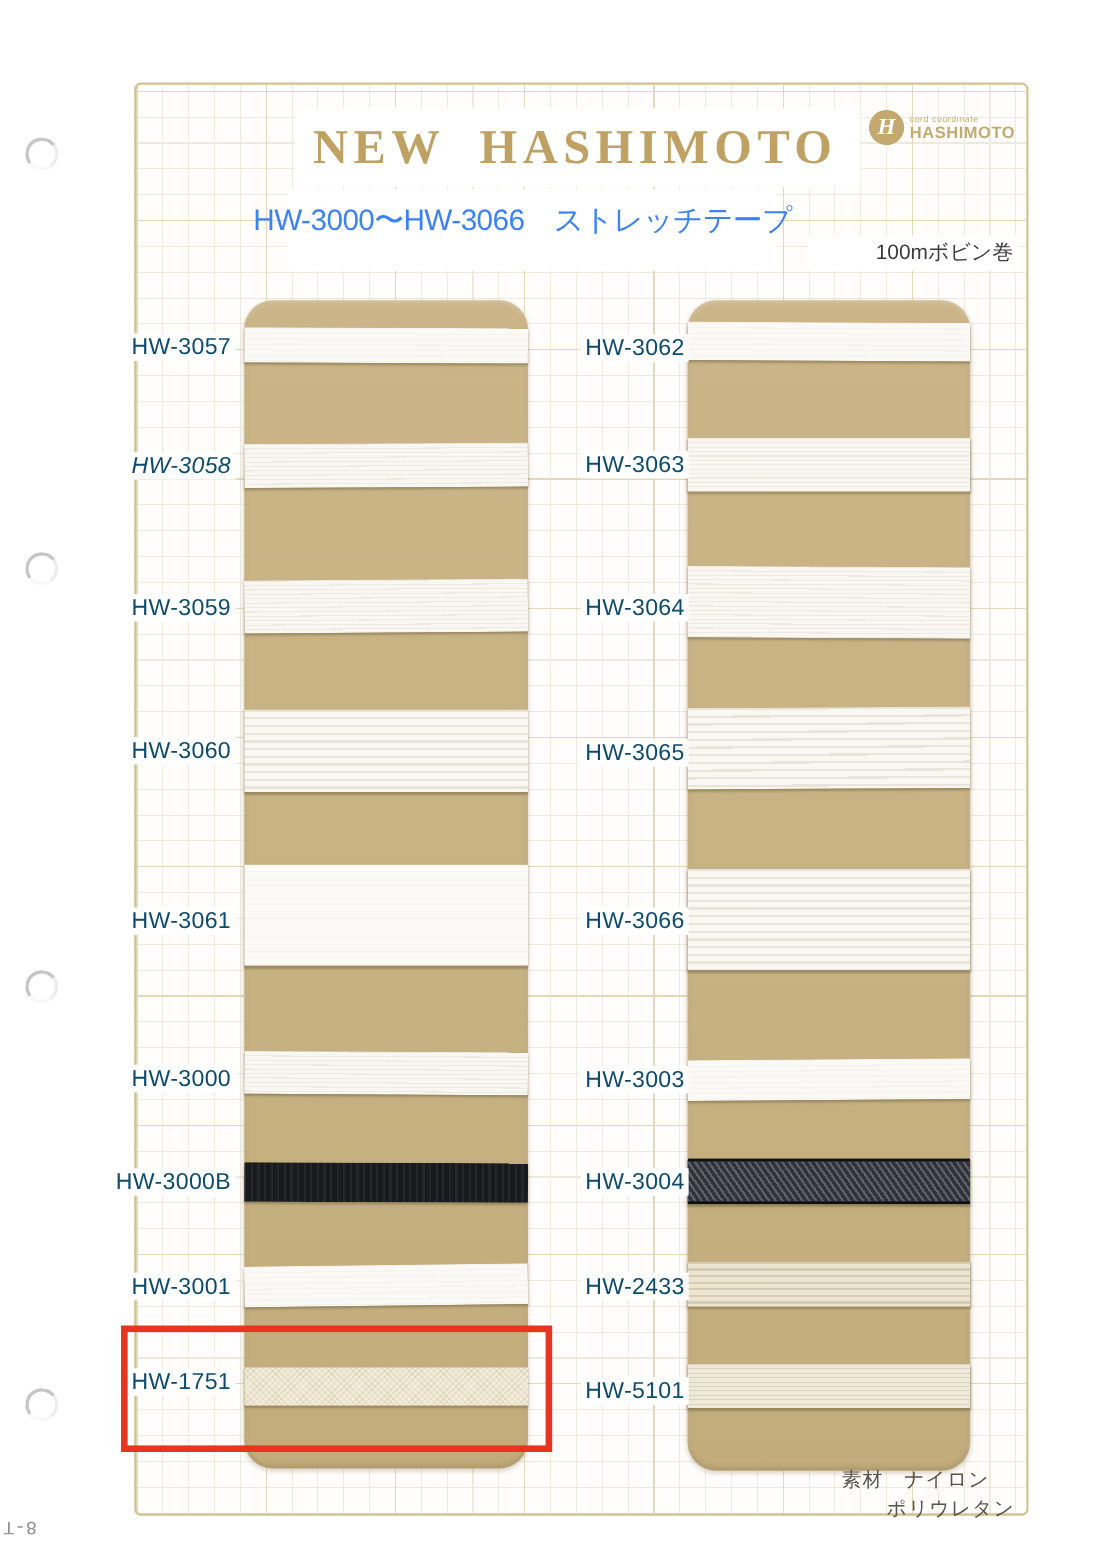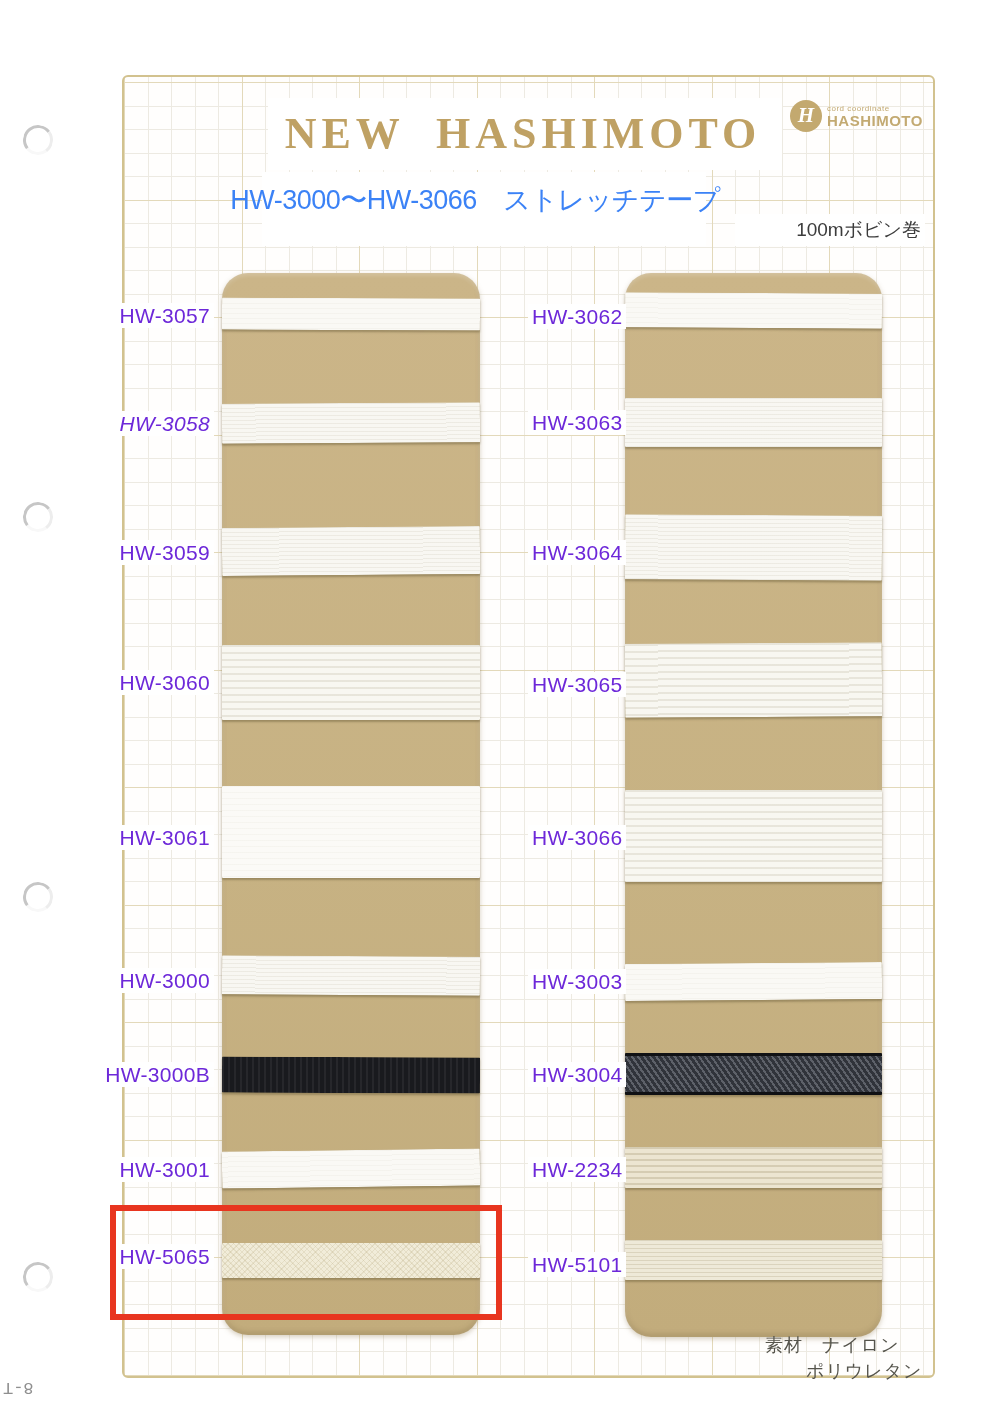--- a/index.html
+++ b/index.html
@@ -91,21 +91,21 @@
   .t-cream-cross { background-color:#f1ecd9;
     background-image:repeating-linear-gradient(45deg, rgba(178,163,118,0.20) 0 1px, rgba(0,0,0,0) 1px 4px),
                      repeating-linear-gradient(135deg, rgba(178,163,118,0.20) 0 1px, rgba(0,0,0,0) 1px 4px); }
   .t-cream-rib { background-color:#ece5d1;
     background-image:repeating-linear-gradient(180deg, rgba(148,133,93,0.26) 0 2px, rgba(0,0,0,0) 2px 6px); }
   .t-cream-rib2 { background-color:#eee9d8;
     background-image:repeating-linear-gradient(180deg, rgba(148,133,93,0.22) 0 1px, rgba(0,0,0,0) 1px 4px); }
   
   .code-label {
     position:absolute; height:30px; line-height:30px;
-    font-size:21px; color:#6d28d9; letter-spacing:0.3px;
+    font-size:21px; color:#0c4a6e; letter-spacing:0.3px;
   }
   .code-label span { background:#ffffff; padding:1px 4px; }
   .col-left  { left:86px;  width:128px; text-align:right; }
   .col-right { left:528px; width:140px; text-align:left; }
   
   .highlight-box {
     position:absolute; left:110px; top:1205px; width:392px; height:115px;
     border:6px solid #e8351f; background:transparent;
   }
   
@@ -170,30 +170,30 @@
   </div>
 
   <div class="code-label col-left" style="top:301px;"><span>HW-3057</span></div>
   <div class="code-label col-left" style="top:409px;font-style:italic;"><span>HW-3058</span></div>
   <div class="code-label col-left" style="top:538px;"><span>HW-3059</span></div>
   <div class="code-label col-left" style="top:668px;"><span>HW-3060</span></div>
   <div class="code-label col-left" style="top:823px;"><span>HW-3061</span></div>
   <div class="code-label col-left" style="top:966px;"><span>HW-3000</span></div>
   <div class="code-label col-left" style="top:1060px;"><span>HW-3000B</span></div>
   <div class="code-label col-left" style="top:1155px;"><span>HW-3001</span></div>
-  <div class="code-label col-left" style="top:1242px;"><span>HW-5065</span></div>
+  <div class="code-label col-left" style="top:1242px;"><span>HW-1751</span></div>
 
   <div class="code-label col-right" style="top:302px;"><span>HW-3062</span></div>
   <div class="code-label col-right" style="top:408px;"><span>HW-3063</span></div>
   <div class="code-label col-right" style="top:538px;"><span>HW-3064</span></div>
   <div class="code-label col-right" style="top:670px;"><span>HW-3065</span></div>
   <div class="code-label col-right" style="top:823px;"><span>HW-3066</span></div>
   <div class="code-label col-right" style="top:967px;"><span>HW-3003</span></div>
   <div class="code-label col-right" style="top:1060px;"><span>HW-3004</span></div>
-  <div class="code-label col-right" style="top:1155px;"><span>HW-2234</span></div>
+  <div class="code-label col-right" style="top:1155px;"><span>HW-2433</span></div>
   <div class="code-label col-right" style="top:1250px;"><span>HW-5101</span></div>
 
   <div class="highlight-box"></div>
 
   <div class="material-1">素材　ナイロン</div>
   <div class="material-2">ポリウレタン</div>
 
   <div class="sheet-code">8-T</div>
 
 </div>

